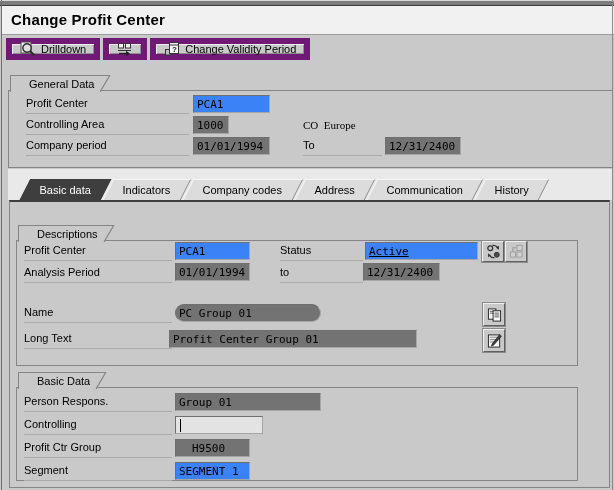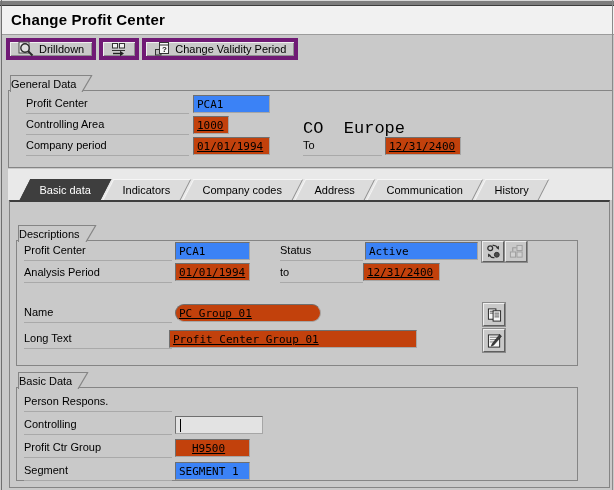--- a/index.html
+++ b/index.html
@@ -12,41 +12,41 @@
   .topbar{position:absolute;left:0;top:0;width:614px;height:6px;background:#7d7d7d;
           border-top:1px solid #d8d8d8;border-bottom:1px solid #3c3c3c;box-sizing:border-box;}
   .edge-left{position:absolute;left:1px;top:0;width:1px;height:490px;background:#6f6f6f;z-index:9;}
   .edge-right{position:absolute;left:612px;top:0;width:1px;height:490px;background:#8a8a8a;z-index:9;}
   .titlebar{position:absolute;left:2px;top:6px;width:612px;height:29px;background:#f1f1f1;
             border-bottom:1px solid #9c9c9c;box-sizing:border-box;}
   .titlebar .t{position:absolute;left:9px;top:5px;font-size:15px;font-weight:bold;letter-spacing:.2px;}
   
   .toolbar{position:absolute;left:6px;top:38px;height:22px;display:flex;gap:3px;}
   .tbtn{display:inline-flex;align-items:center;gap:5px;height:22px;padding:0 8px;
-        background:#c9c9c9;border:4px solid #701a75;box-sizing:border-box;
+        background:#c9c9c9;border:6px solid #701a75;box-sizing:border-box;
         box-shadow:inset 1px 1px 0 #efefef,inset -1px -1px 0 #8f8f8f;
         font-size:11px;cursor:default;}
   .tbtn svg{flex:0 0 auto;}
   
   .gbox{position:absolute;border:1px solid #858585;box-sizing:border-box;}
-  .glabel{position:absolute;height:17px;line-height:15px;font-size:11px;padding:1px 4px 0 0;
+  .glabel{position:absolute;height:17px;line-height:15px;font-size:11px;padding:1px 4px 0 18px;
           background:#c9c9c9;border:1px solid #858585;border-right:none;border-bottom:none;
           box-sizing:border-box;z-index:2;white-space:nowrap;}
   .glabel svg.slant{position:absolute;left:100%;top:-1px;}
   
   .lbl{position:absolute;height:17px;line-height:15px;font-size:11px;
        border-bottom:1px solid #a9a9a9;white-space:nowrap;}
   .fld{position:absolute;height:18px;box-sizing:border-box;border:1px solid;
        border-color:#6f6f6f #a6a6a6 #a6a6a6 #6f6f6f;
        font-family:"DejaVu Sans Mono",monospace;font-size:11px;color:#000;
        padding:0 3px;margin:0;outline:none;}
   .fld.ro{background:#3b82f6;}
-  .fld.ed{background:#c2410c;text-decoration:underline;}
+  .fld.ed{background:#737373;}
   .fld.focus{background:#e3e3e3;}
-  .freetext{position:absolute;font-family:Liberation Mono, monospace;font-size:17px;white-space:pre;}
+  .freetext{position:absolute;font-family:Liberation Serif, serif;font-size:11px;white-space:pre;}
   .cursorbar{position:absolute;left:4px;top:2px;width:1px;height:13px;background:#000;}
   
   .tabstrip{position:absolute;left:8px;top:169px;width:605px;height:31px;background:#e9e9e9;}
   .tabs{position:absolute;left:17px;bottom:0;height:21px;display:flex;}
   .tab{position:relative;height:21px;line-height:21px;padding:0 14px;margin-right:2px;
        background:#dcdcdc;border-left:1px solid #f6f6f6;border-top:1px solid #f6f6f6;
        border-right:1px solid #8e8e8e;box-sizing:border-box;
        transform:skewX(-27deg);font-size:11px;cursor:default;}
   .tab .tx{display:inline-block;transform:skewX(27deg);}
   .tab.active{background:#3e3e3e;color:#fff;border-color:#3e3e3e;}
@@ -135,21 +135,21 @@
     <span>Descriptions</span>
     <svg class="slant" width="13" height="17">
       <polygon points="0,0 12,0 2,17 0,17" fill="#c9c9c9"></polygon>
       <line x1="12" y1="0" x2="2" y2="17" stroke="#858585" stroke-width="1.2"></line>
       <line x1="0" y1="0.5" x2="12" y2="0.5" stroke="#858585"></line>
     </svg>
   </div>
   <div class="lbl" style="left:24px;top:243px;width:148px;">Profit Center</div>
   <input class="fld ro" style="left: 175px; top: 242px; width: 75px;" readonly="" value="PCA1">
   <div class="lbl" style="left:280px;top:243px;width:83px;">Status</div>
-  <input class="fld ro" style="left: 365px; top: 242px; width: 113px;" readonly="" value="Active">
+  <input class="fld ro" style="left: 365px; top: 242px; width: 113px; text-decoration: underline;" readonly="" value="Active">
   <div class="ibtn" style="left:482px;top:241px;height:21px;">
     <svg width="15" height="15" viewBox="0 0 16 16">
       <circle cx="4.5" cy="4.5" r="2.6" fill="none" stroke="#2f2f2f" stroke-width="1.3"></circle>
       <circle cx="11.5" cy="11.5" r="2.6" fill="#4c4c4c" stroke="#2f2f2f"></circle>
       <path d="M 12.5 4 A 5.5 5.5 0 0 0 7 1.5" fill="none" stroke="#2f2f2f" stroke-width="1.2"></path>
       <polygon points="13.8,1.8 13.8,6 10.6,4" fill="#2f2f2f"></polygon>
       <path d="M 3.5 12 A 5.5 5.5 0 0 0 9 14.5" fill="none" stroke="#2f2f2f" stroke-width="1.2"></path>
       <polygon points="2.2,14.2 2.2,10 5.4,12" fill="#2f2f2f"></polygon>
     </svg>
   </div>
@@ -194,20 +194,21 @@
   <div class="gbox" style="left:16px;top:387px;width:562px;height:94px;"></div>
   <div class="glabel" style="left:18px;top:372px;">
     <span>Basic Data</span>
     <svg class="slant" width="13" height="17">
       <polygon points="0,0 12,0 2,17 0,17" fill="#c9c9c9"></polygon>
       <line x1="12" y1="0" x2="2" y2="17" stroke="#858585" stroke-width="1.2"></line>
       <line x1="0" y1="0.5" x2="12" y2="0.5" stroke="#858585"></line>
     </svg>
   </div>
   <div class="lbl" style="left:24px;top:394px;width:148px;">Person Respons.</div>
+  <input class="fld ed" style="left: 175px; top: 393px; width: 146px;" value="Group 01">
   <div class="lbl" style="left:24px;top:417px;width:148px;">Controlling</div>
   <div class="fld focus" style="left:175px;top:416px;width:88px;">
     <div class="cursorbar"></div>
   </div>
   <div class="lbl" style="left:24px;top:440px;width:148px;">Profit Ctr Group</div>
   <input class="fld ed" style="left: 175px; top: 439px; width: 75px; padding-left: 16px;" value="H9500">
   <div class="lbl" style="left:24px;top:463px;width:148px;">Segment</div>
   <input class="fld ro" style="left: 175px; top: 462px; width: 75px;" readonly="" value="SEGMENT 1">
 </div>
 

